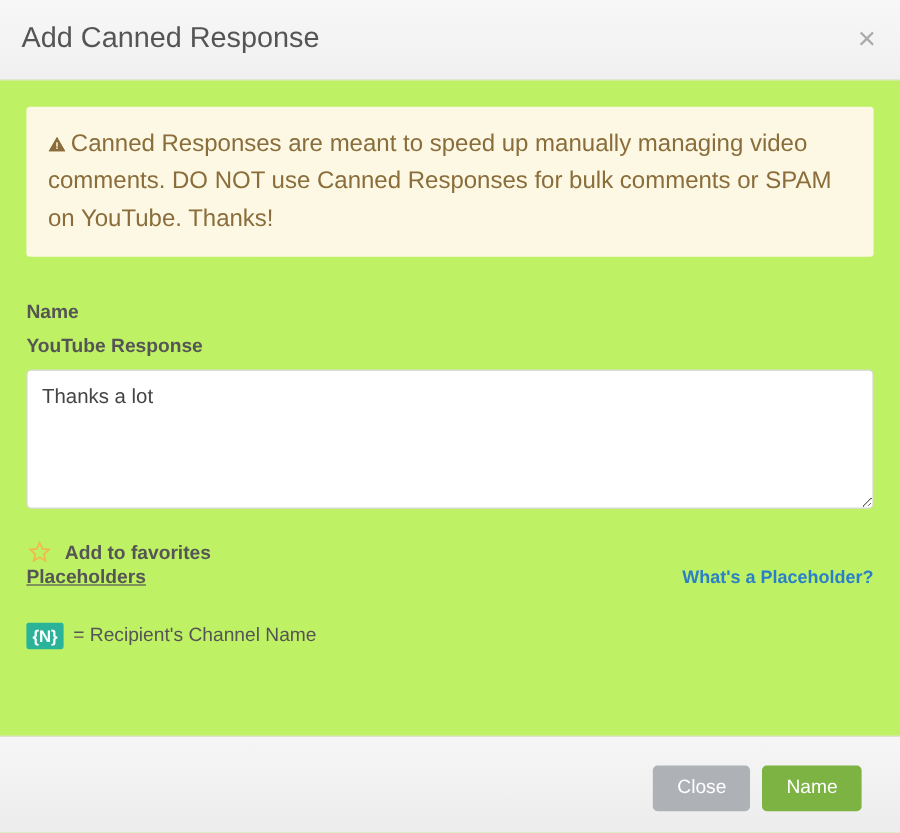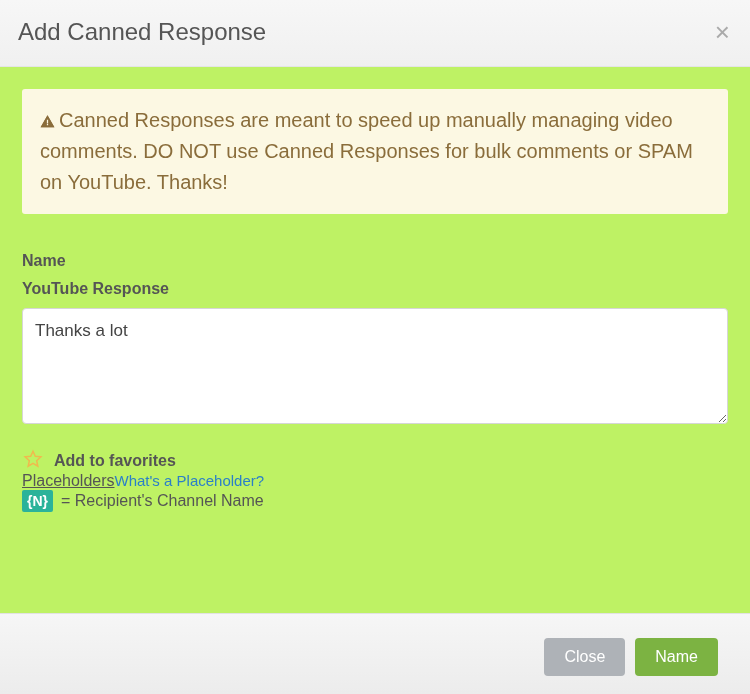--- a/index.html
+++ b/index.html
@@ -91,22 +91,24 @@
       gap: 10px;
       margin-bottom: 2px;
     }
     .fav-label {
       font-weight: 700;
       font-size: 16px;
       color: #555;
     }
     .ph-row {
       display: flex;
-      justify-content: flex-start;
+      justify-content: space-between;
       align-items: baseline;
+      margin-bottom: 28px;
+      font-weight: bold;
     }
     .ph-heading {
       text-decoration: underline;
       color: #555;
       font-size: 16px;
     }
     .ph-help {
       color: #2a7fc9;
       font-size: 15px;
       cursor: pointer;

